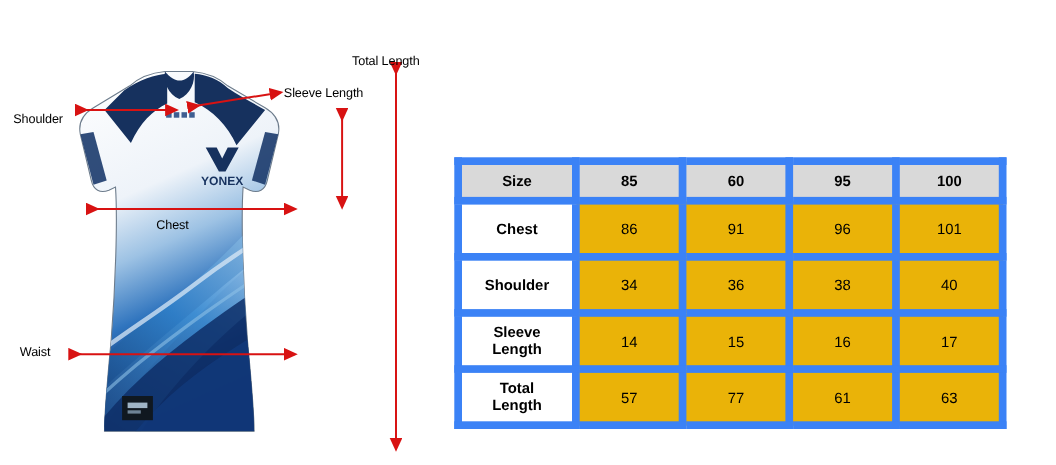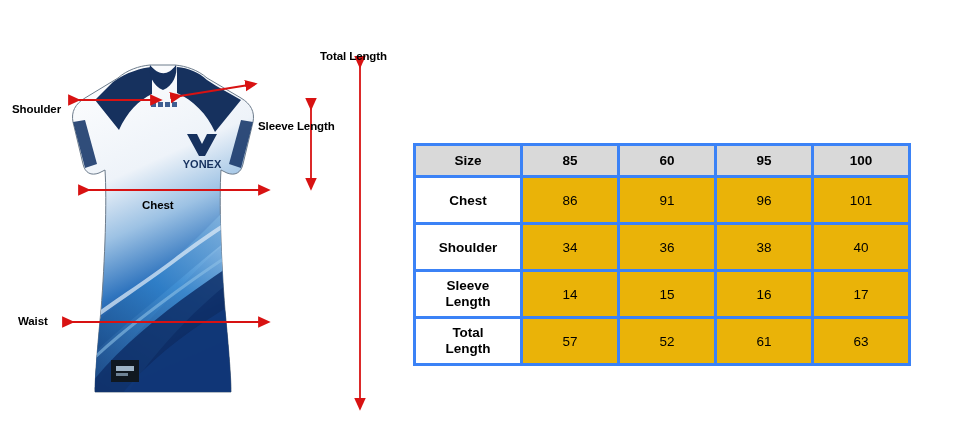--- a/index.html
+++ b/index.html
@@ -35,28 +35,28 @@
     top: 60px;
     width: 215px;
     height: 345px;
   }
   .shirt-svg { display: block; }
 
   
   .anno {
     position: absolute;
     font-size: 11.5px;
-    font-weight: bold;
+    font-weight: normal;
     color: #000000;
     white-space: nowrap;
     letter-spacing: -0.1px;
     text-align: center;
   }
   .anno-shoulder { left: 12px; top: 103px; }
-  .anno-sleeve   { left: 258px; top: 79px; margin-top: 41px; }
+  .anno-sleeve   { left: 258px; top: 79px; }
   .anno-chest    { left: 142px; top: 199px; }
   .anno-waist    { left: 18px; top: 315px; }
   .anno-total    { left: 320px; top: 50px; }
 
   .arrow-layer {
     position: absolute;
     left: 0; top: 0;
     width: 410px; height: 423px;
     pointer-events: none;
   }
@@ -82,21 +82,21 @@
   table.size-table {
     position: absolute;
     left: 3px;
     top: 143px;
     width: 495px;
     border-collapse: collapse;
     table-layout: fixed;
   }
   table.size-table th,
   table.size-table td {
-    border: 3px solid #3b82f6;
+    border: 7px solid #3b82f6;
     text-align: center;
     font-size: 13.5px;
     color: #000000;
     padding: 0;
     height: 44px;
   }
   table.size-table thead th {
     background: #d9d9d9;
     font-weight: bold;
     height: 29px;
@@ -279,21 +279,21 @@
           <td>15</td>
           <td>16</td>
           <td>17</td>
         </tr>
         <tr>
           <th class="two-line">
             <div>Total</div>
             <div>Length</div>
           </th>
           <td>57</td>
-          <td>52</td>
+          <td>77</td>
           <td>61</td>
           <td>63</td>
         </tr>
       </tbody>
     </table>
   </div>
 
 </div>
 
 </body></html>

